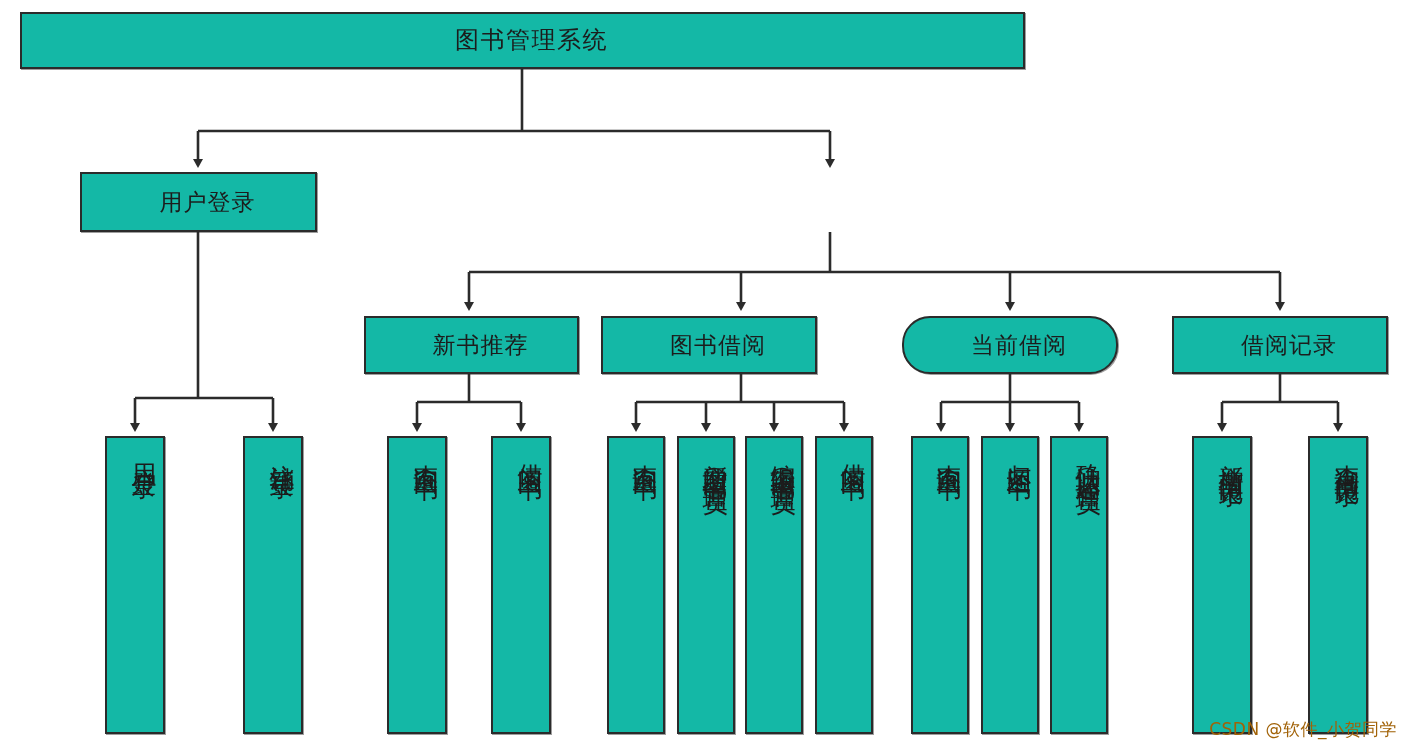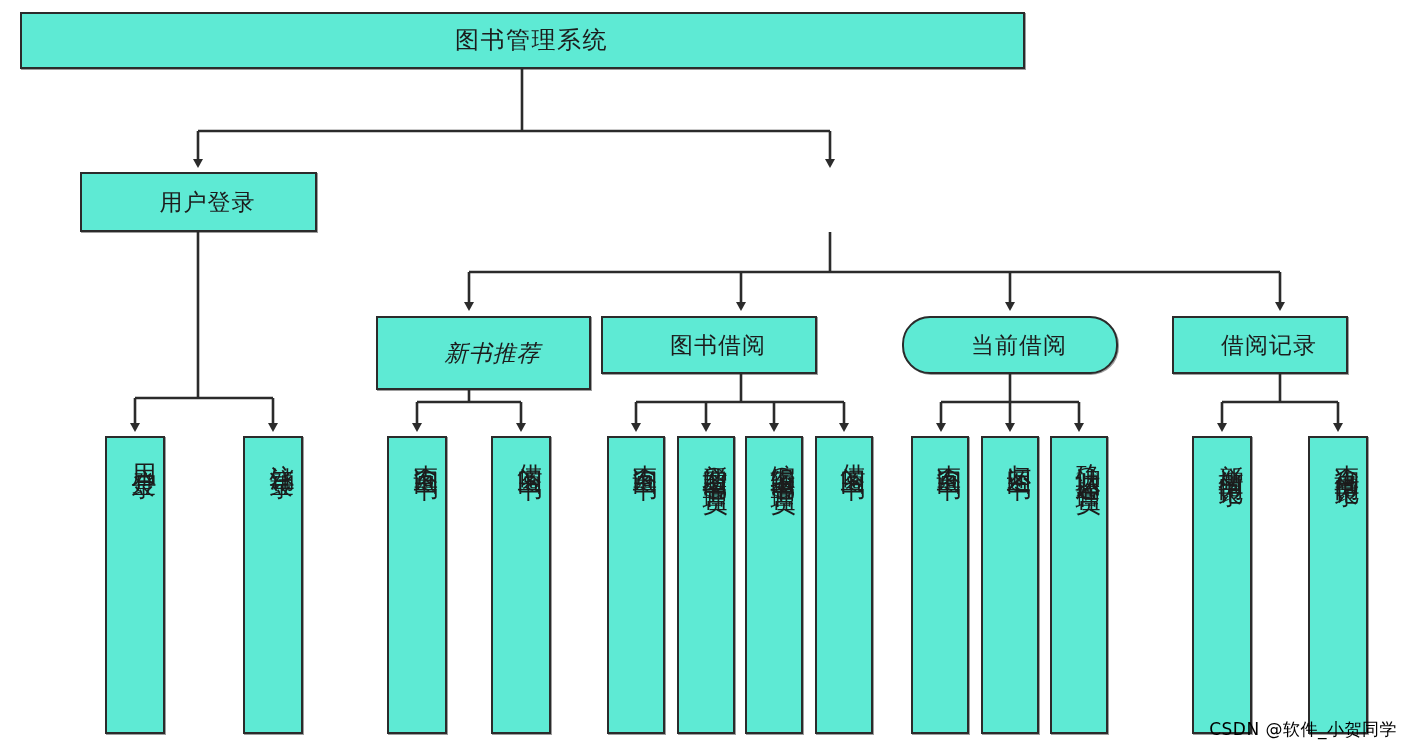--- a/index.html
+++ b/index.html
@@ -22,21 +22,21 @@
     position: absolute;
     left: 0;
     top: 0;
     width: 1405px;
     height: 747px;
     pointer-events: none;
   }
   .node {
     position: absolute;
     box-sizing: border-box;
-    background: #5eead4;
+    background: #14b8a6;
     border: 2px solid #2b2b2b;
     box-shadow: 1px 1px 0 0 rgba(40,40,40,0.45);
     display: flex;
     align-items: center;
     justify-content: center;
     color: #1c1c1c;
     z-index: 2;
     padding-left: 18px;
   }
   .node .label {
@@ -66,21 +66,21 @@
     font-size: 25px;
     line-height: 1.0;
     letter-spacing: 4px;
     white-space: nowrap;
   }
   .watermark {
     position: absolute;
     right: 8px;
     bottom: 6px;
     font-size: 17px;
-    color: #000000;
+    color: #a16207;
     white-space: nowrap;
     z-index: 5;
     letter-spacing: 0.5px;
   }
 </style>
 </head>
 <body>
 
 <div id="diagram-root">
 
@@ -136,33 +136,33 @@
 
   <div class="node horiz root" style="left:20px; top:12px; width:1005px; height:57px;">
     <span class="label">图书管理系统</span>
   </div>
 
   <div class="node horiz" style="left:80px; top:172px; width:237px; height:60px;">
     <span class="label">用户登录</span>
   </div>
 
 
-  <div class="node horiz" style="left:376px; top:316px; width:215px; height:74px;font-style:italic;">
+  <div class="node horiz" style="left:364px; top:316px; width:215px; height:58px;">
     <span class="label">新书推荐</span>
   </div>
 
   <div class="node horiz" style="left:601px; top:316px; width:216px; height:58px;">
     <span class="label">图书借阅</span>
   </div>
 
   <div class="node horiz" style="left:902px; top:316px; width:216px; height:58px;border-radius:28px;">
     <span class="label">当前借阅</span>
   </div>
 
-  <div class="node horiz" style="left:1172px; top:316px; width:176px; height:58px;">
+  <div class="node horiz" style="left:1172px; top:316px; width:216px; height:58px;">
     <span class="label">借阅记录</span>
   </div>
 
   <div class="node vert" style="left:105px; top:436px; width:60px; height:298px;">
     <span class="label">用户登录</span>
   </div>
   <div class="node vert" style="left:243px; top:436px; width:60px; height:298px;">
     <span class="label">注销登录</span>
   </div>
 

